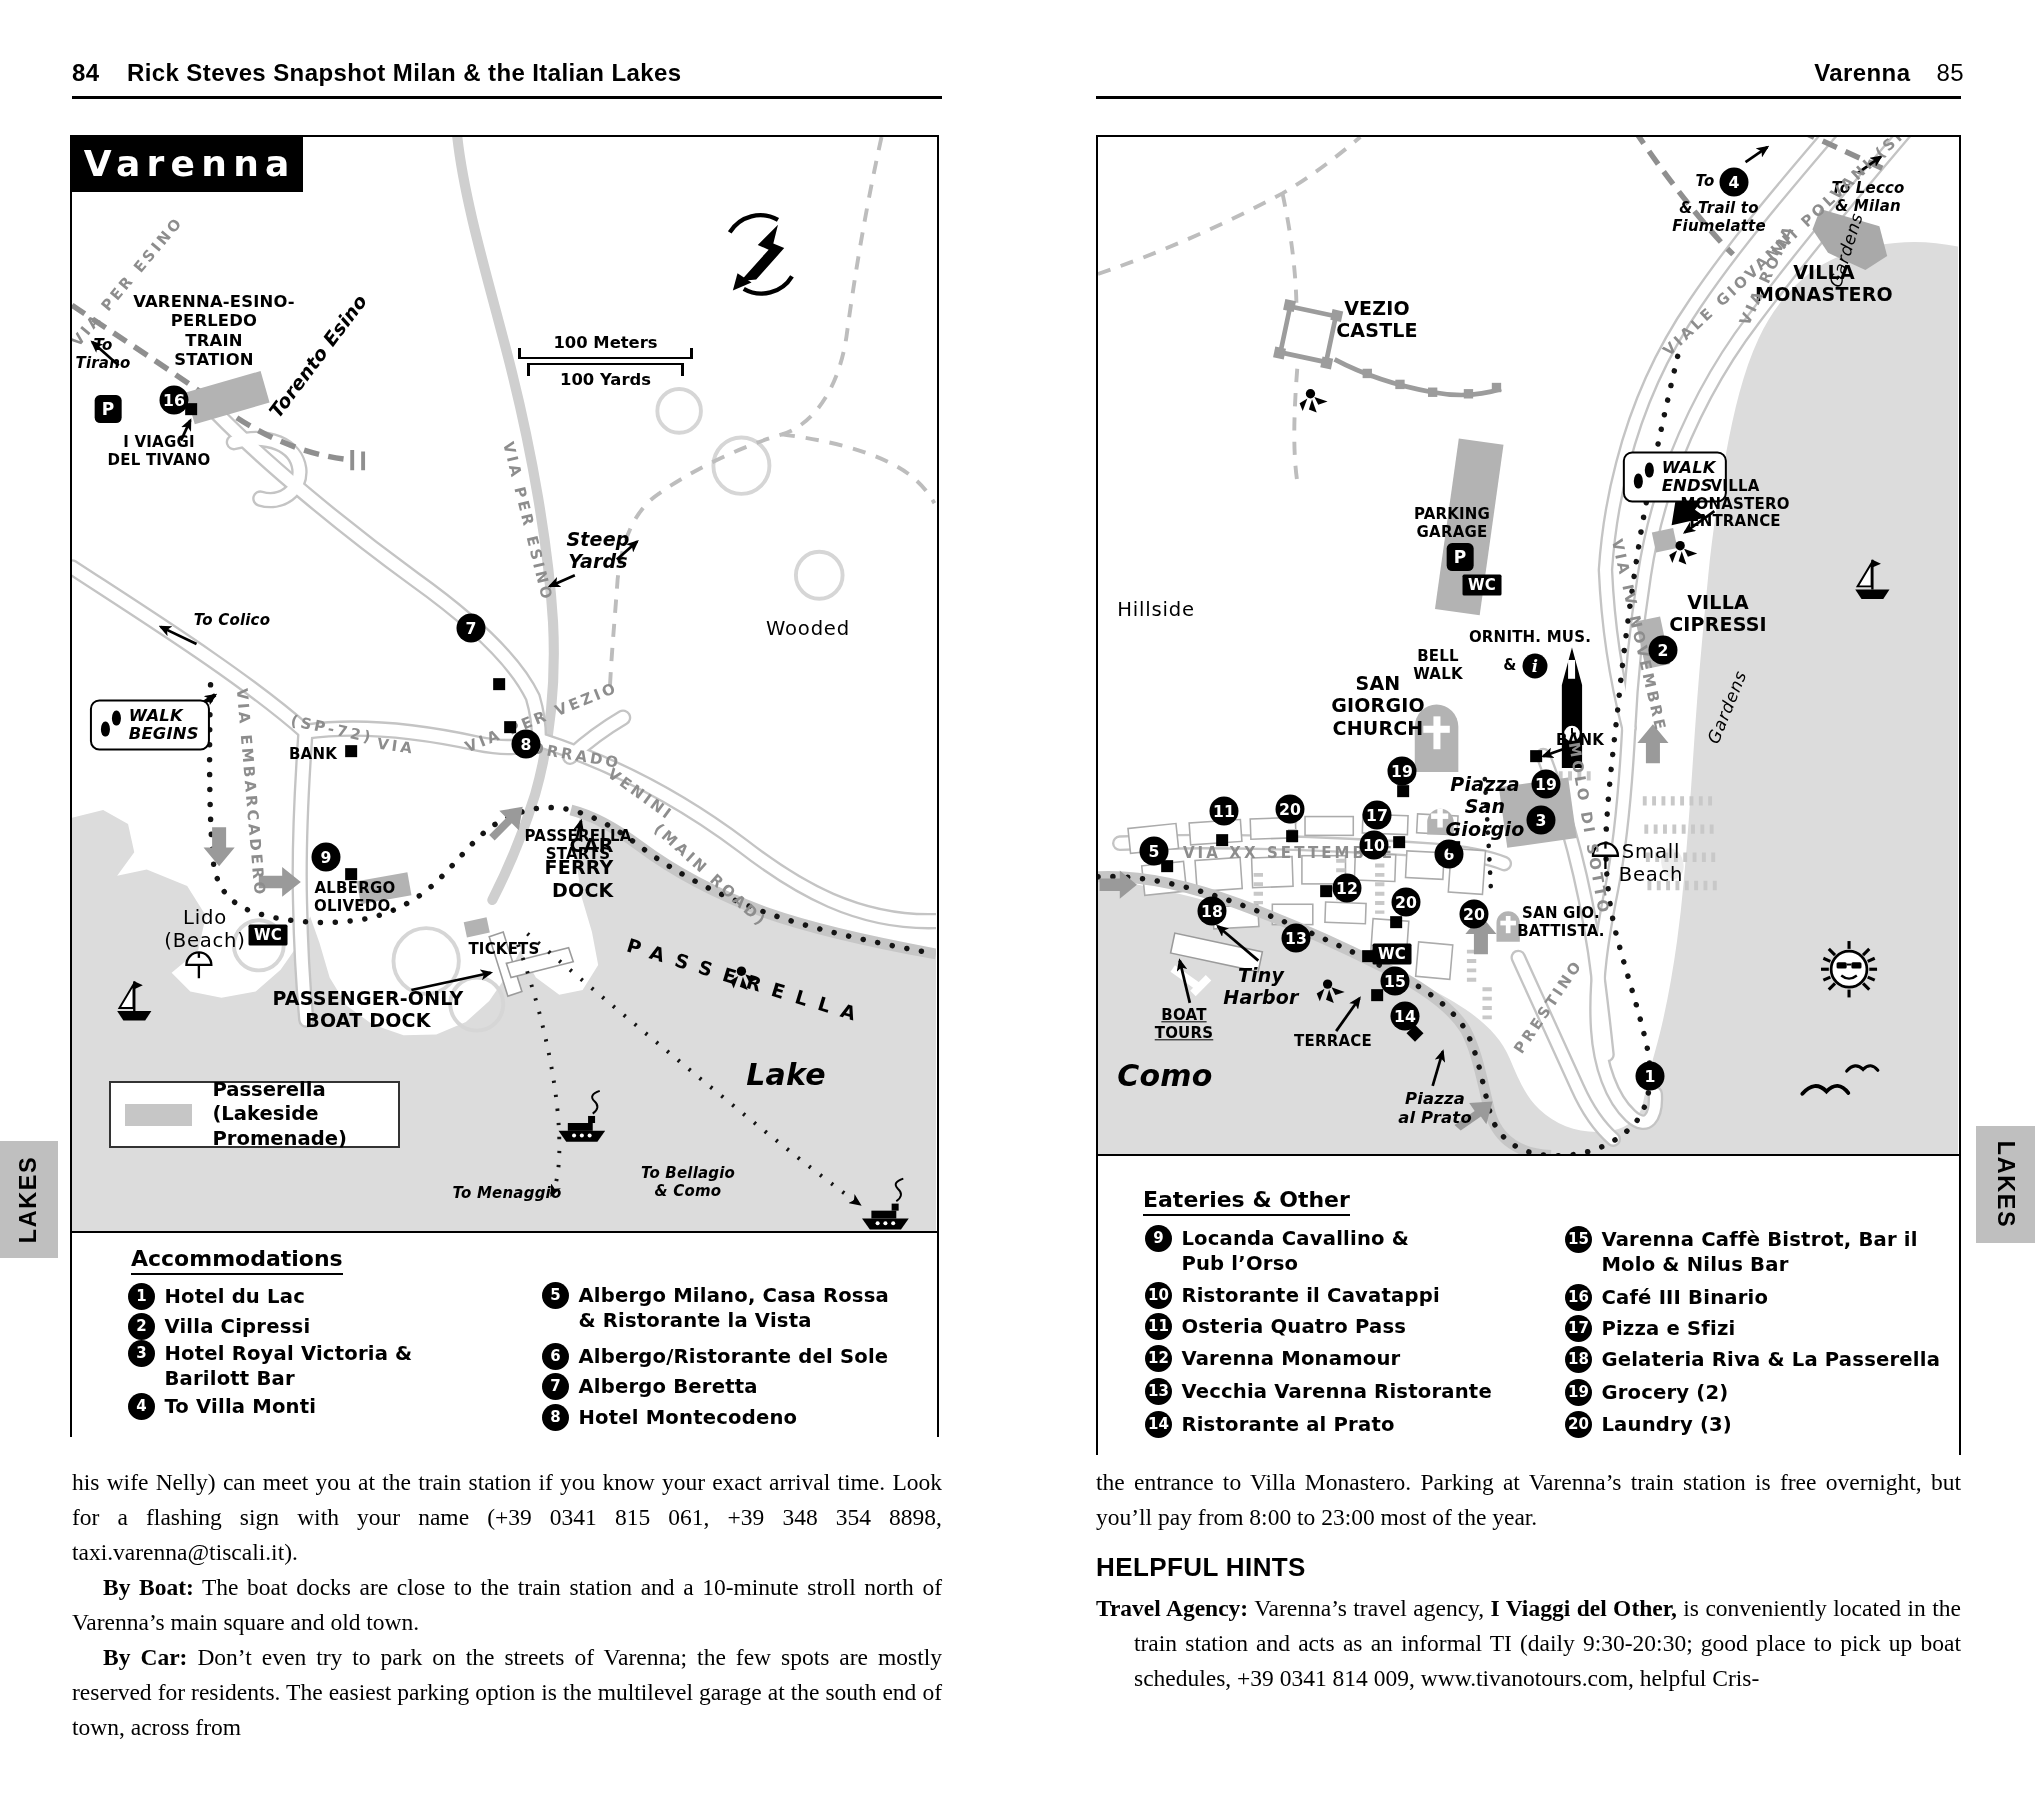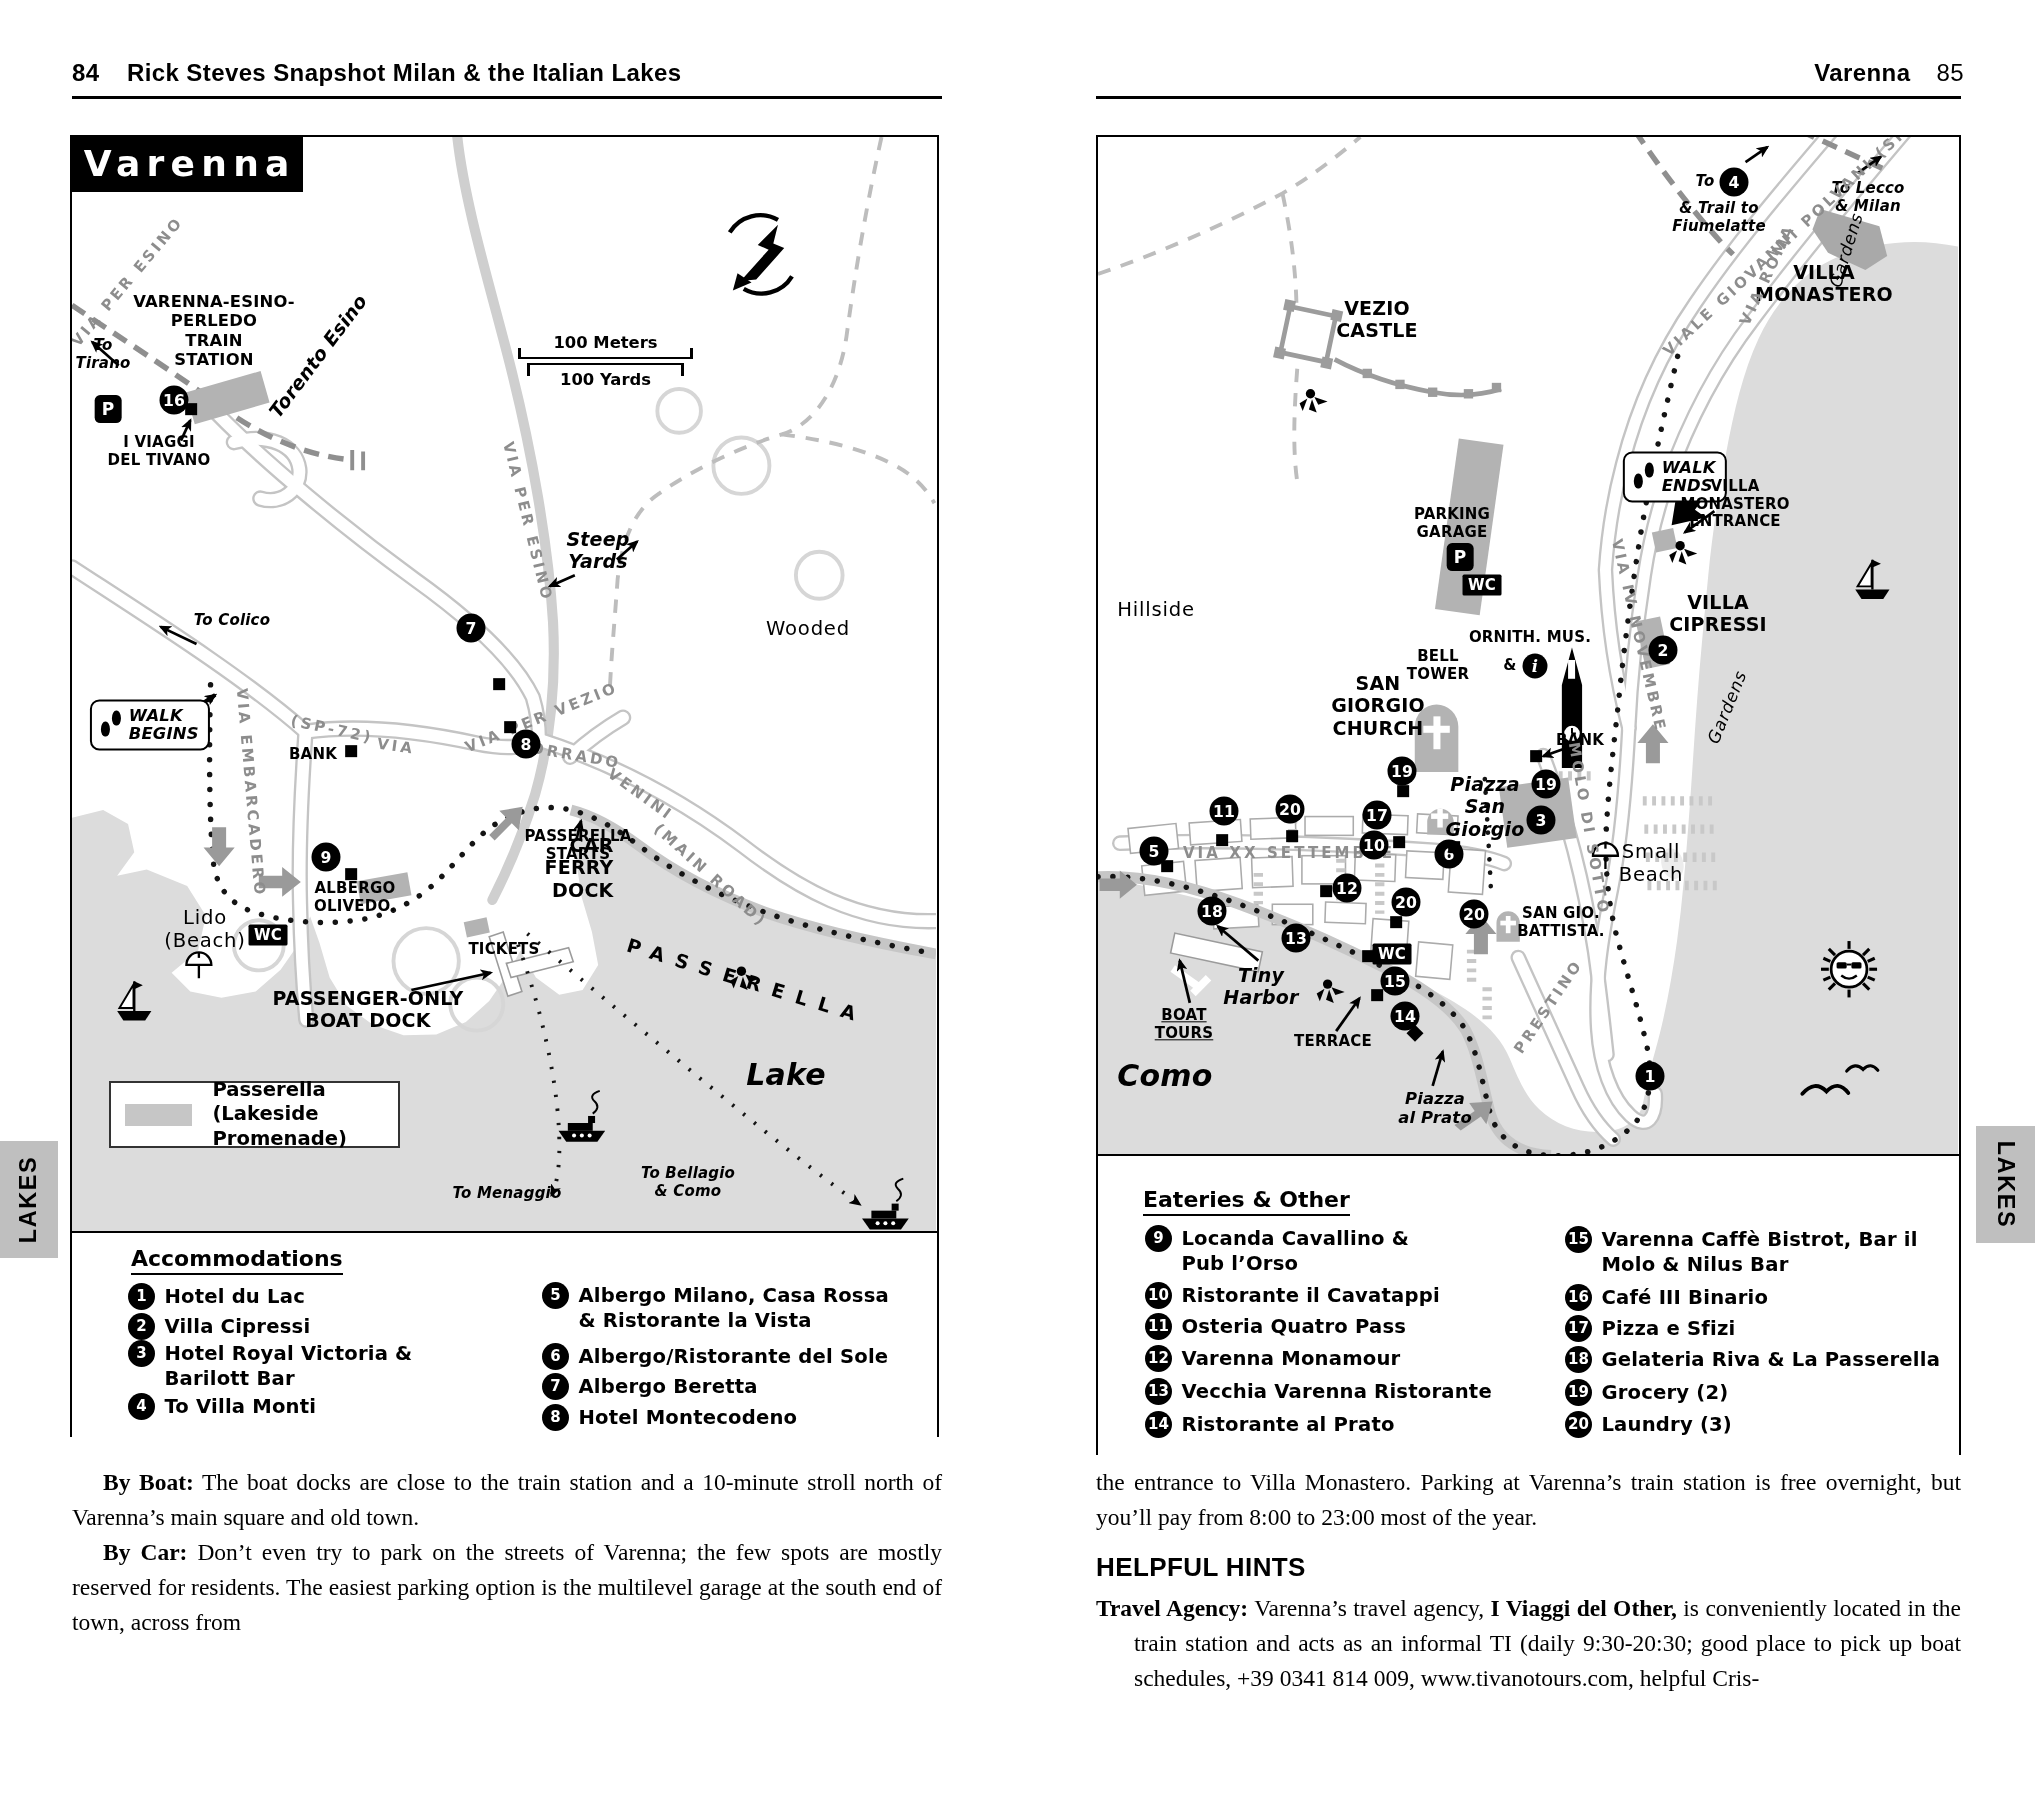--- a/index.html
+++ b/index.html
@@ -552,21 +552,21 @@
 ENTRANCE</div>
           <div class="lbl sm" style="left: 354px; top: 387px;">PARKING
 GARAGE</div>
           <div class="lbl pbox" style="left: 362px; top: 420px;">P</div>
           <div class="lbl wcbox" style="left: 384px; top: 448px;">WC</div>
           <div class="lbl big" style="left: 620px; top: 476px;">VILLA
 CIPRESSI</div>
           <div class="lbl plain2" style="left: 629px; top: 570px; transform: translate(-50%, -50%) rotate(-68deg);">Gardens</div>
           <div class="lbl road" style="left: 540px; top: 499px; transform: translate(-50%, -50%) rotate(77deg);">VIA IV NOVEMBRE</div>
           <div class="lbl sm" style="left: 340px; top: 529px;">BELL
-TOWER</div>
+WALK</div>
           <div class="lbl sm" style="left: 432px; top: 501px;">ORNITH. MUS.</div>
           <div class="lbl sm" style="left: 412px; top: 529px;">&amp;</div>
           <div class="lbl infoicon" style="left: 437px; top: 529px;">i</div>
           <div class="lbl big" style="left: 280px; top: 569px;">SAN
 GIORGIO
 CHURCH</div>
           <div class="lbl it big" style="left: 387px; top: 670px;">Piazza
 San
 Giorgio</div>
           <div class="lbl sm" style="left: 482px; top: 604px;">BANK</div>
@@ -669,20 +669,21 @@
           <span class="litext">Grocery (2)</span>
         </div>
         <div class="li" style="left: 467px; top: 255px;">
           <span class="badge">20</span>
           <span class="litext">Laundry (3)</span>
         </div>
       </div>
   </div>
 
   <div class="btxt" id="left-text" style="left:72px;top:1465px;width:870px">
+      <p><span>his wife Nelly) can meet you at the train station if you know your exact arrival time. Look for a flashing sign with your name (+39 0341 815 061, +39 348 354 8898, taxi.varenna@tiscali.it).</span></p>
       <p class="ind"><span class="b">By Boat:</span><span> The boat docks are close to the train station and a 10-minute stroll north of Varenna’s main square and old town.</span></p>
       <p class="ind"><span class="b">By Car:</span><span> Don’t even try to park on the streets of Varenna; the few spots are mostly reserved for residents. The easiest parking option is the multilevel garage at the south end of town, across from</span></p>
     </div>
   <div class="btxt" id="right-text" style="left:1096px;top:1465px;width:865px">
       <p><span>the entrance to Villa Monastero. Parking at Varenna’s train station is free overnight, but you’ll pay from 8:00 to 23:00 most of the year.</span></p>
       <div class="hh">HELPFUL HINTS</div>
       <p class="hang"><span class="b">Travel Agency:</span><span> Varenna’s travel agency, </span><span class="b">I Viaggi del Other,</span><span> is conveniently located in the train station and acts as an informal TI (daily 9:30-20:30; good place to pick up boat schedules, +39 0341 814 009, www.tivanotours.com, helpful Cris-</span></p>
     </div>
 
 </div>

